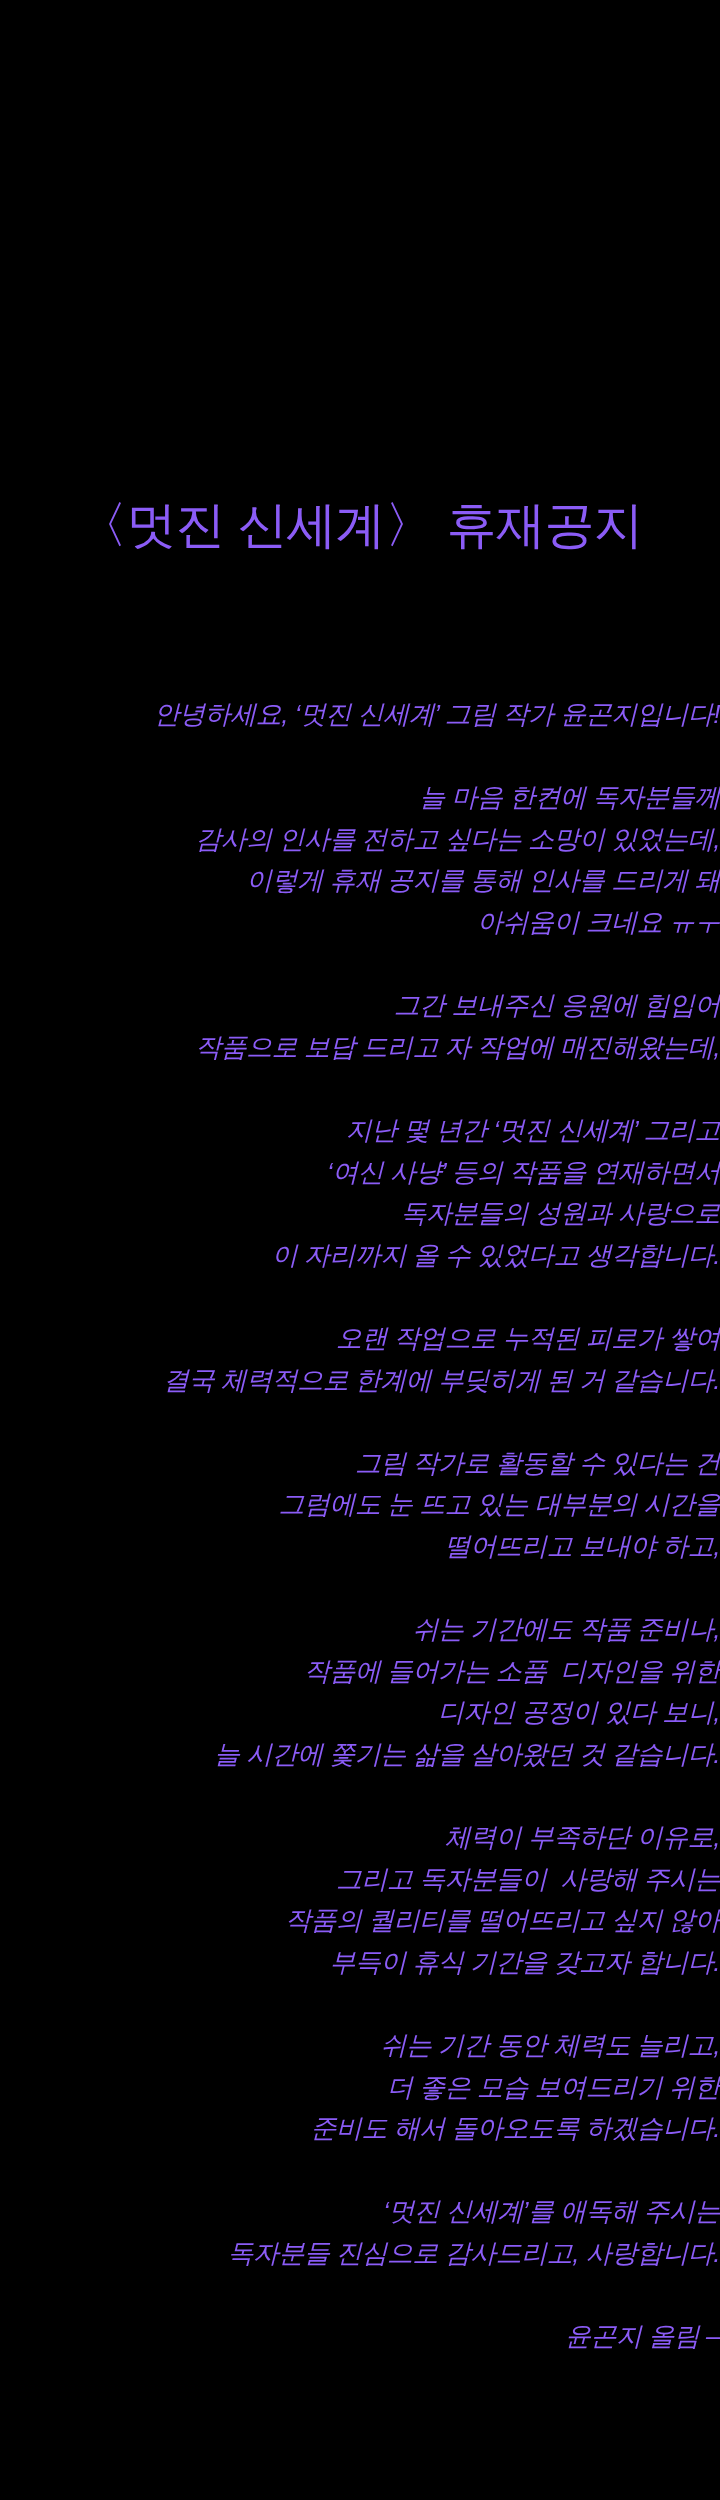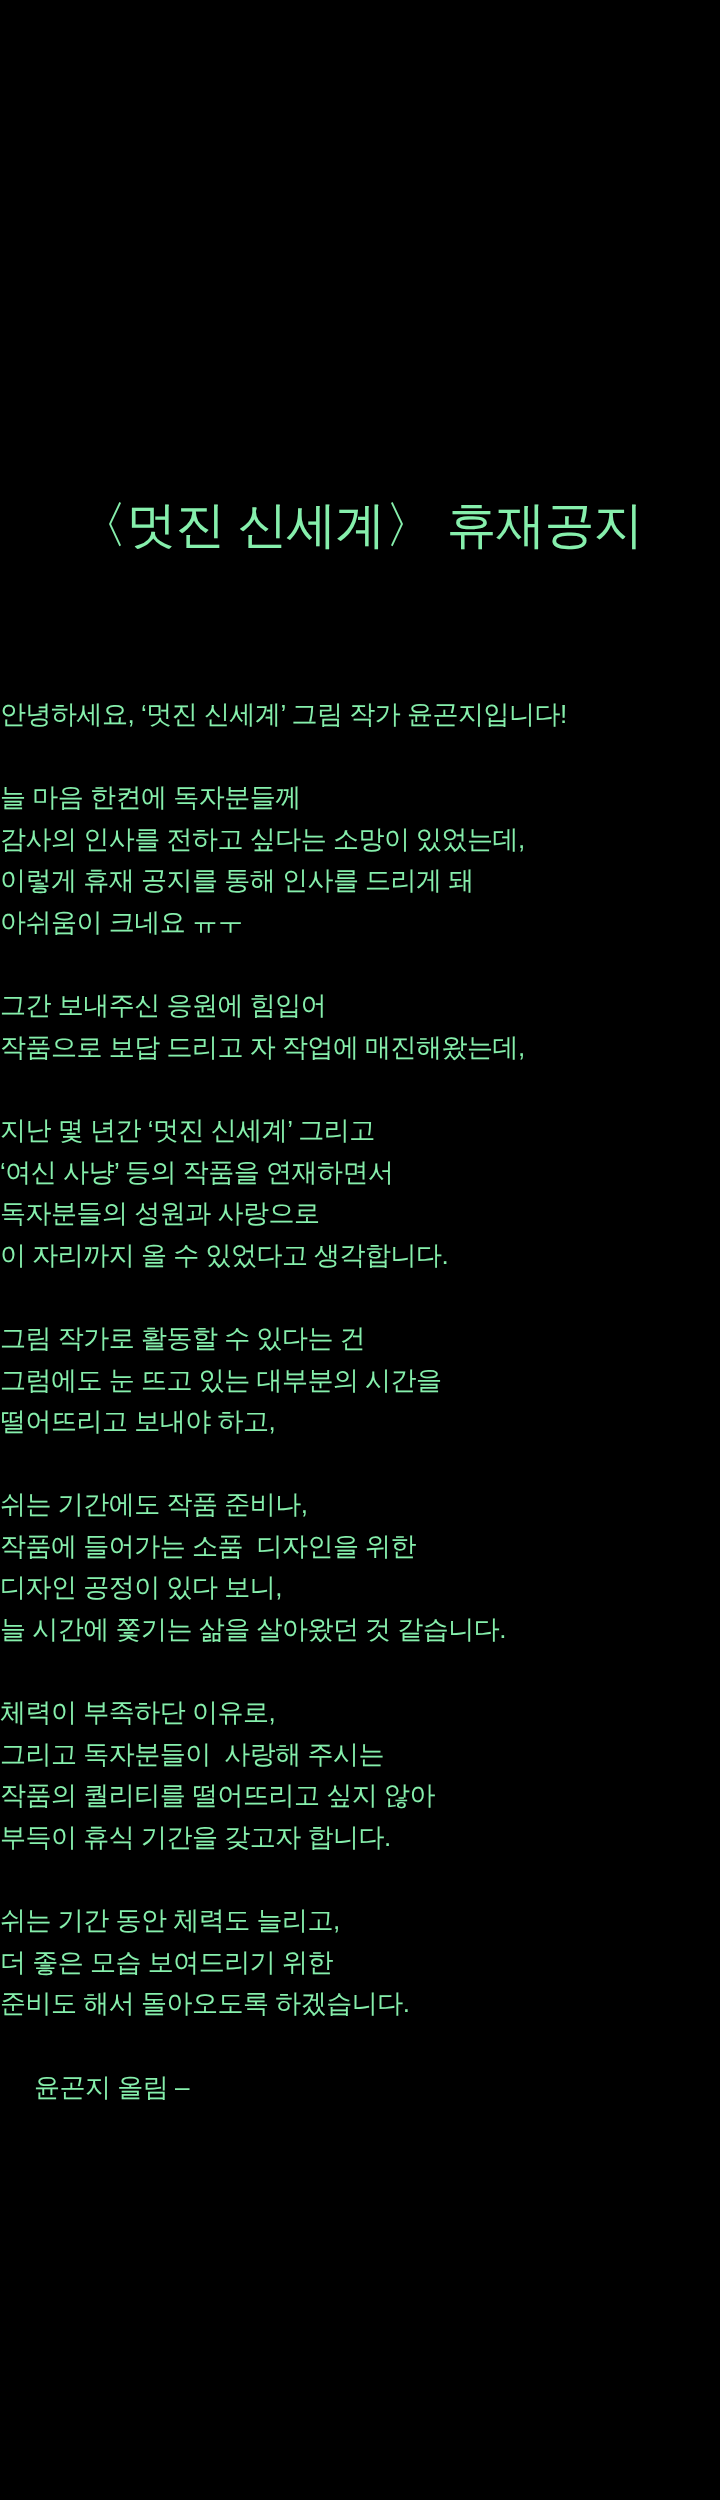--- a/index.html
+++ b/index.html
@@ -29,61 +29,66 @@
     font-weight: 400;
     line-height: 62px;
     letter-spacing: -1px;
     white-space: pre-wrap;
   }
   .notice-body {
     position: absolute;
     top: 694px;
     left: 0;
     width: 720px;
-    text-align: left;
+    text-align: right;
     font-size: 26px;
     font-weight: 400;
     letter-spacing: -0.5px;
+    font-style: italic;
   }
   .para {
     margin: 0 0 41.6px 0;
   }
   .para:last-child {
     margin-bottom: 0;
     margin-left: 34px;
   }
   .line {
     line-height: 41.6px;
     white-space: pre-wrap;
   }
 </style>
 </head>
 <body style="background: rgb(0, 0, 0);">
 
-<div class="poster" style="background: rgb(0, 0, 0); color: #86efac;">
+<div class="poster" style="background: rgb(0, 0, 0); color: #8b5cf6;">
   <h1 class="notice-title">〈멋진 신세계〉 휴재공지</h1>
   <div class="notice-body">
       <div class="para">
         <div class="line">안녕하세요, ‘멋진 신세계’ 그림 작가 윤곤지입니다!</div>
       </div>
       <div class="para">
         <div class="line">늘 마음 한켠에 독자분들께</div>
         <div class="line">감사의 인사를 전하고 싶다는 소망이 있었는데,</div>
         <div class="line">이렇게 휴재 공지를 통해 인사를 드리게 돼</div>
         <div class="line">아쉬움이 크네요 ㅠㅜ</div>
       </div>
       <div class="para">
         <div class="line">그간 보내주신 응원에 힘입어</div>
         <div class="line">작품으로 보답 드리고 자 작업에 매진해왔는데,</div>
       </div>
       <div class="para">
         <div class="line">지난 몇 년간 ‘멋진 신세계’ 그리고</div>
         <div class="line">‘여신 사냥’ 등의 작품을 연재하면서</div>
         <div class="line">독자분들의 성원과 사랑으로</div>
         <div class="line">이 자리까지 올 수 있었다고 생각합니다.</div>
+      </div>
+      <div class="para">
+        <div class="line">오랜 작업으로 누적된 피로가 쌓여</div>
+        <div class="line">결국 체력적으로 한계에 부딪히게 된 거 같습니다.</div>
       </div>
       <div class="para">
         <div class="line">그림 작가로 활동할 수 있다는 건</div>
         <div class="line">그럼에도 눈 뜨고 있는 대부분의 시간을</div>
         <div class="line">떨어뜨리고 보내야 하고,</div>
       </div>
       <div class="para">
         <div class="line">쉬는 기간에도 작품 준비나,</div>
         <div class="line">작품에 들어가는 소품  디자인을 위한</div>
         <div class="line">디자인 공정이 있다 보니,</div>
@@ -94,16 +99,20 @@
         <div class="line">그리고 독자분들이  사랑해 주시는</div>
         <div class="line">작품의 퀄리티를 떨어뜨리고 싶지 않아</div>
         <div class="line">부득이 휴식 기간을 갖고자 합니다.</div>
       </div>
       <div class="para">
         <div class="line">쉬는 기간 동안 체력도 늘리고,</div>
         <div class="line">더 좋은 모습 보여드리기 위한</div>
         <div class="line">준비도 해서 돌아오도록 하겠습니다.</div>
       </div>
       <div class="para">
+        <div class="line">‘멋진 신세계’를 애독해 주시는</div>
+        <div class="line">독자분들 진심으로 감사드리고, 사랑합니다.</div>
+      </div>
+      <div class="para">
         <div class="line">윤곤지 올림 –</div>
       </div>
     </div>
 </div>
 
 </body></html>

